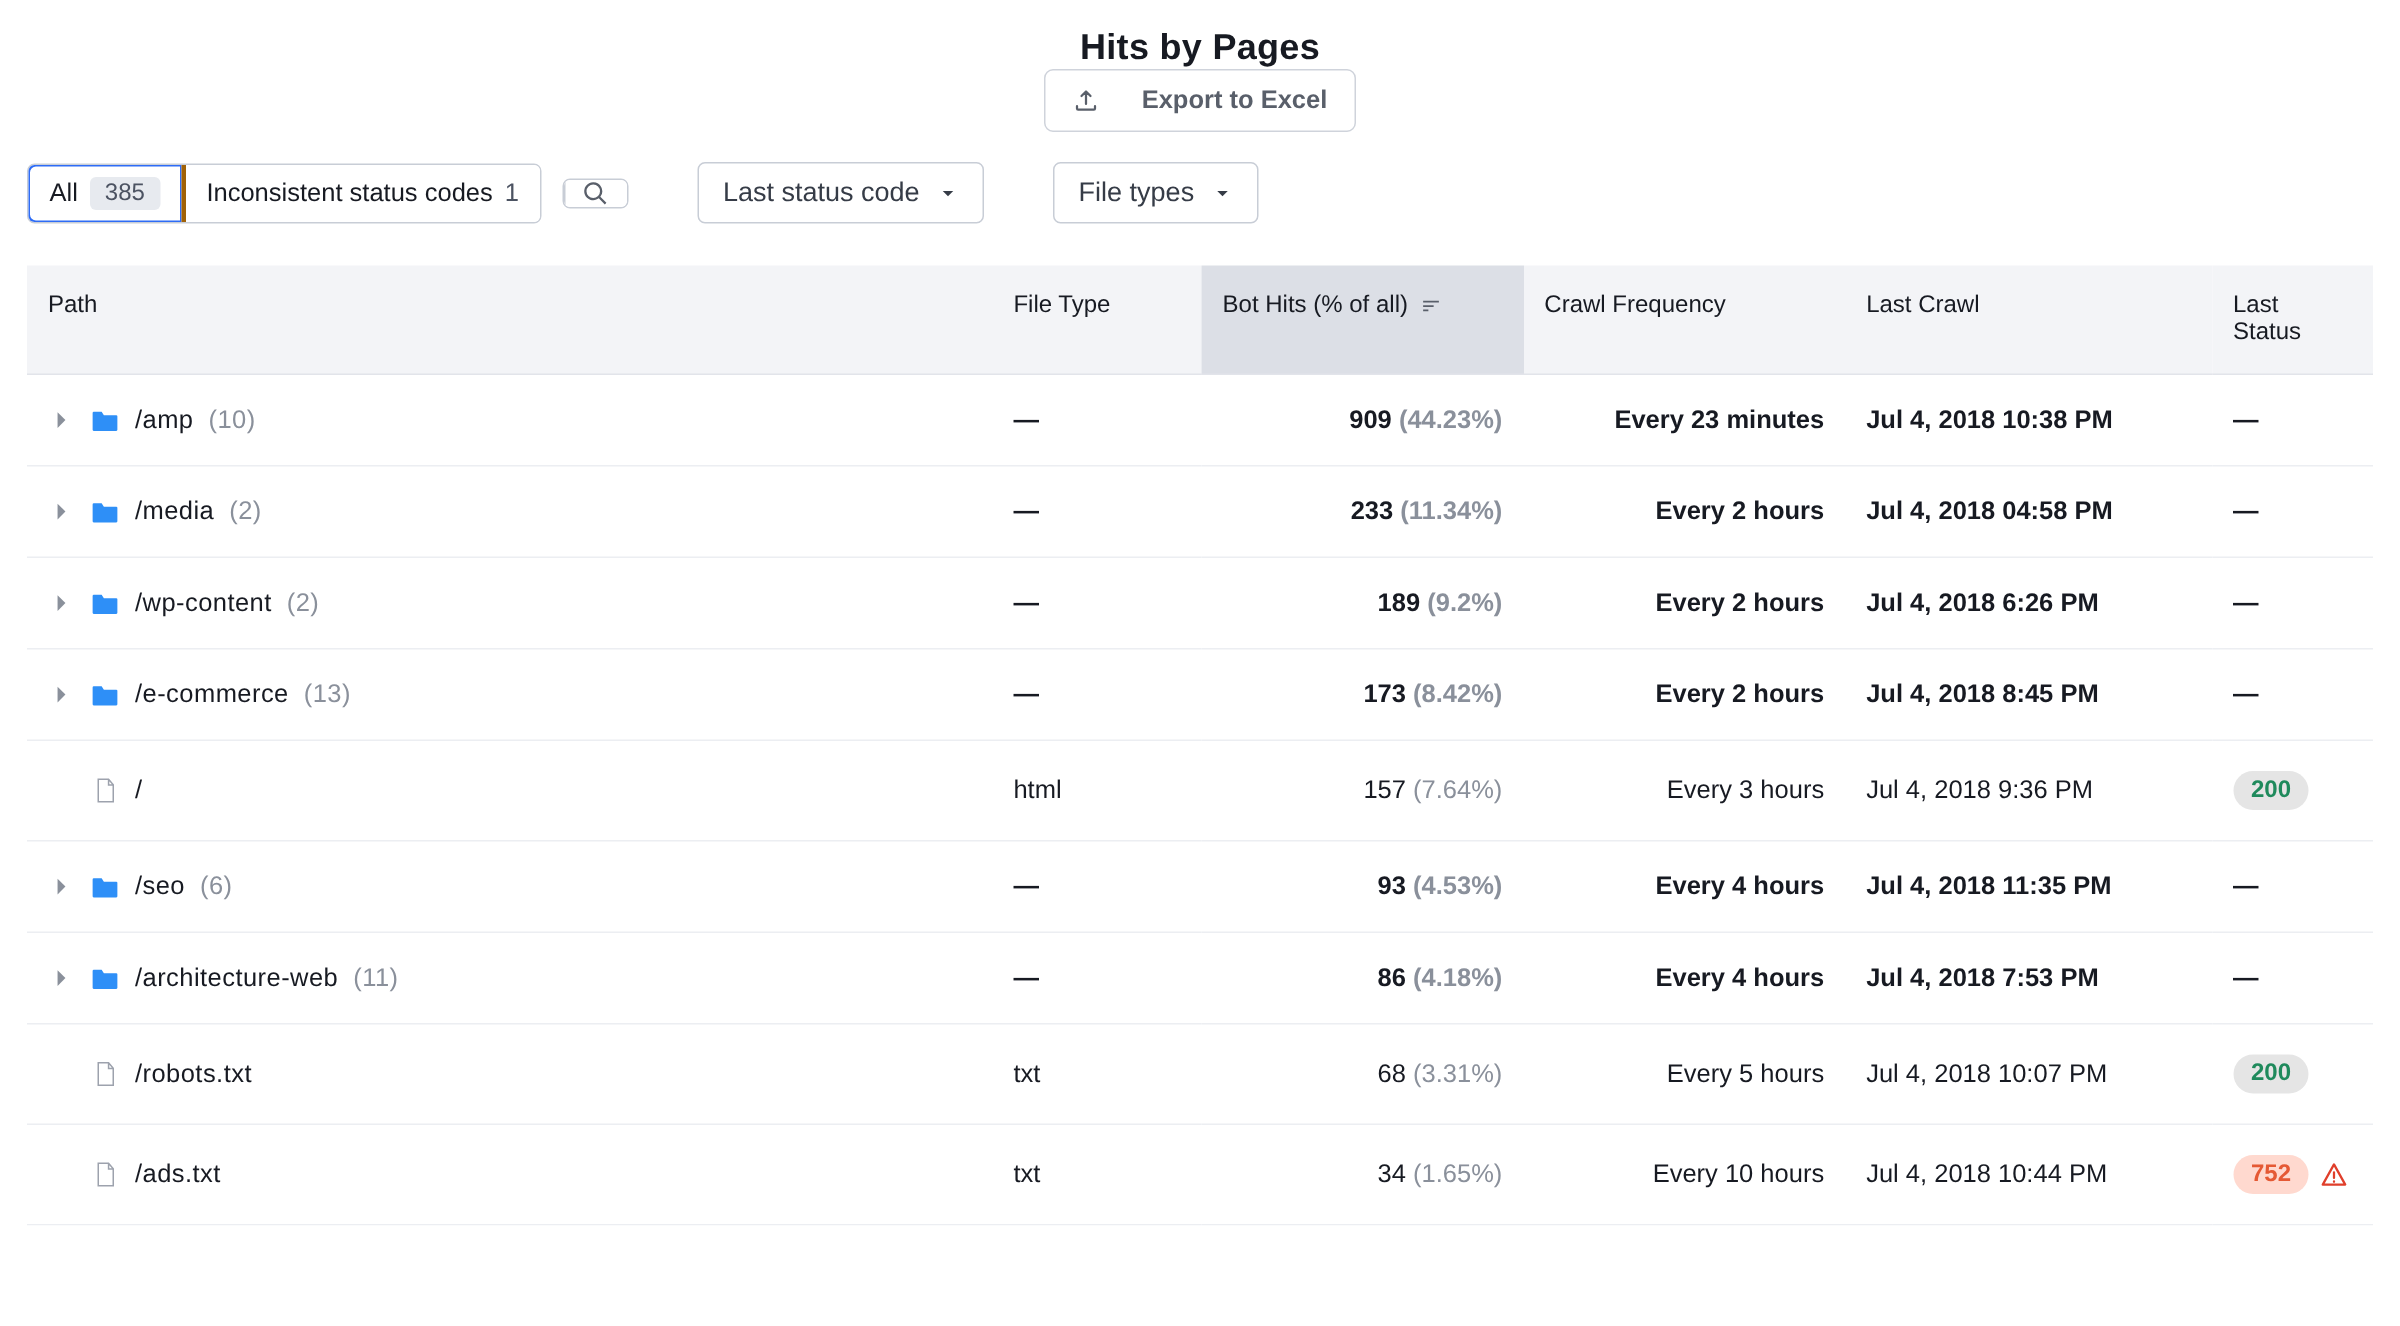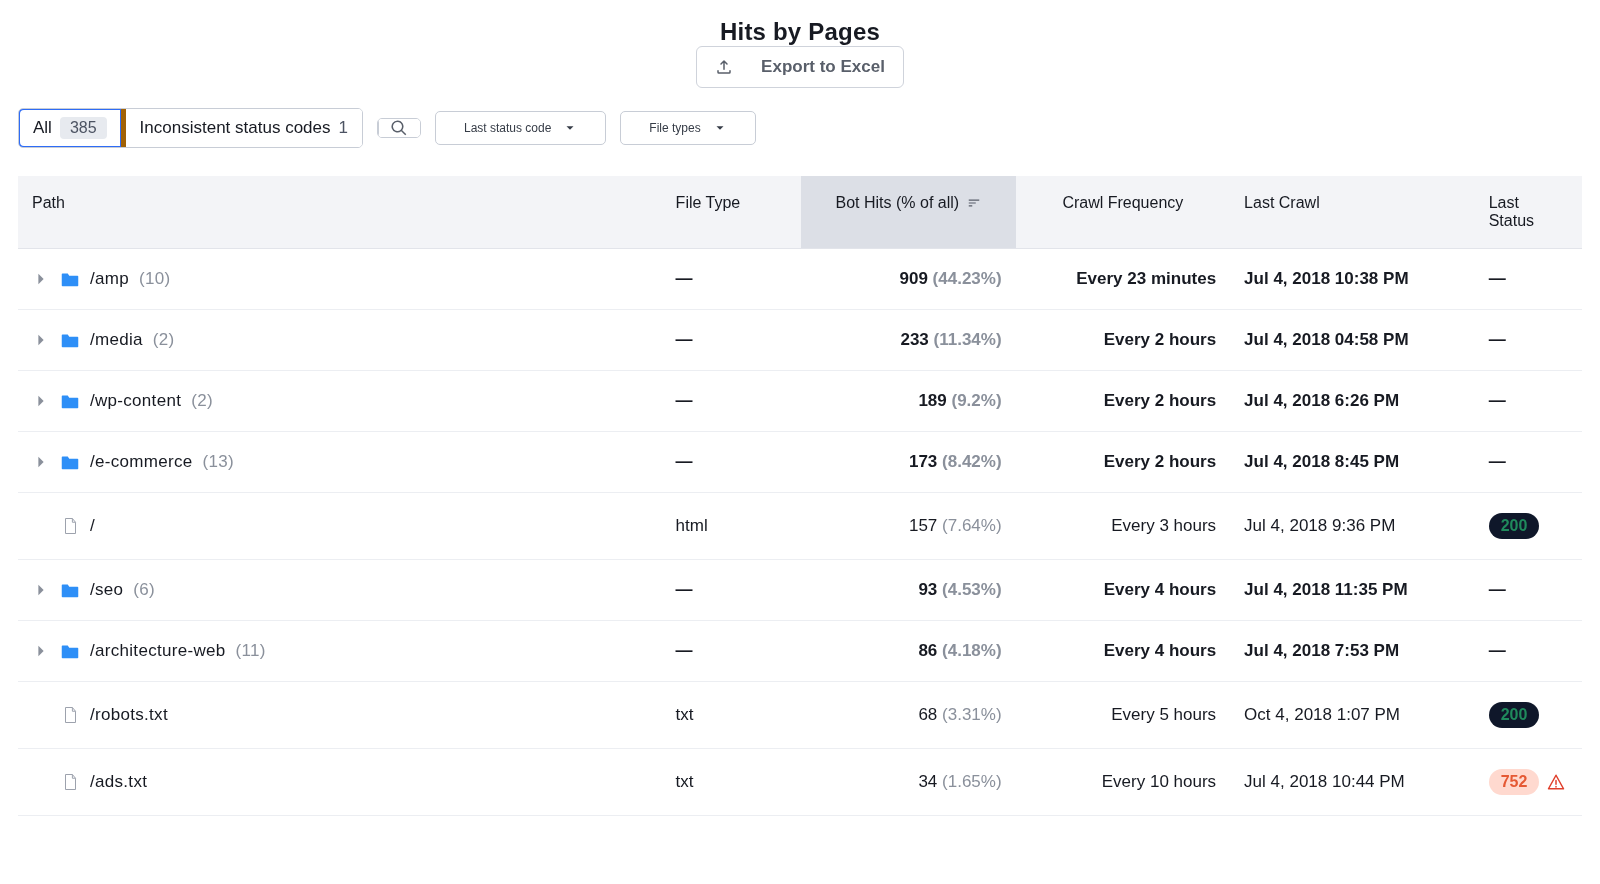--- a/index.html
+++ b/index.html
@@ -51,21 +51,21 @@
   }
   .tab {
     display: inline-flex;
     align-items: center;
     gap: 8px;
     padding: 8px 14px;
     font-size: 17px;
     cursor: pointer;
     background: #fff;
   }
-  .tab + .tab { border-left: 5px solid #a16207; }
+  .tab + .tab { border-left: 3px solid #a16207; }
   .tab.active {
     outline: 2px solid #2e6cf6;
     outline-offset: -1px;
     border-radius: 5px 0 0 5px;
     font-weight: 500;
   }
   .tab .badge {
     background: #e7eaef;
     color: #4c5362;
     font-weight: 500;
@@ -103,24 +103,25 @@
     cursor: pointer;
   }
   .search-group button svg { width: 18px; height: 18px; fill: #595f6a; }
   .dropdown {
     display: inline-flex;
     align-items: center;
     gap: 12px;
     border: 1px solid #c8cdd6;
     background: #fff;
     border-radius: 5px;
-    padding: 9px 28px;
-    font-size: 12px;
+    padding: 9px 16px;
+    font-size: 18px;
     color: #363c47;
     cursor: pointer;
+    margin-left: 32px;
   }
   .dropdown svg { width: 14px; height: 14px; fill: #363c47; }
   table {
     width: 100%;
     border-collapse: collapse;
     table-layout: fixed;
   }
   thead th {
     background: #f3f4f7;
     text-align: left;
@@ -128,21 +129,21 @@
     font-size: 16px;
     color: #171a22;
     padding: 18px 14px;
     vertical-align: top;
     border-bottom: 1px solid #e2e4ea;
   }
   thead th.sorted {
     background: #dcdfe6;
   }
   thead th .sort-wrap { display: inline-flex; align-items: center; gap: 8px; }
-  thead th.right { text-align: center; margin-top: 17px; }
+  thead th.right { text-align: left; margin-top: 17px; }
   col.c-path { width: 600px; }
   col.c-ft   { width: 130px; }
   col.c-hits { width: 200px; }
   col.c-freq { width: 200px; }
   col.c-last { width: 228px; }
   col.c-stat { width: 100px; }
   tbody td {
     padding: 20px 14px;
     border-bottom: 1px solid #eceef2;
     font-size: 17px;
@@ -169,21 +170,21 @@
   .freq-reg { font-weight: 400; color: #171a22; }
   .crawl-strong { font-weight: 700; }
   .crawl-reg { font-weight: 400; color: #171a22; }
   .status-badge {
     display: inline-block;
     padding: 4px 12px;
     border-radius: 999px;
     font-weight: 600;
     font-size: 16px;
   }
-  .status-200 { background: #0f172a; color: #1f8a5c; }
+  .status-200 { background: #e5e5e5; color: #1f8a5c; }
   .status-404 { background: #ffd9cf; color: #e55934; }
   .status-cell { display: flex; align-items: center; gap: 8px; justify-content: flex-start; }
   .warn-icon { width: 18px; height: 18px; fill: none; stroke: #e03f2b; stroke-width: 2; }
   .sort-icon { width: 14px; height: 14px; fill: #595f6a; }
 </style>
 </head>
 <body>
 
 <div class="header-row">
   <h1>Hits by Pages</h1>
@@ -452,21 +453,21 @@
       <span>/robots.txt</span>
       <span class="count-muted"></span>
     </div>
         </td>
         <td><span>txt</span></td>
         <td class="right"><span class="hits-reg">
       <span>68</span>
       <span class="pct">(3.31%)</span>
     </span></td>
         <td class="right"><span class="freq-reg">Every 5 hours</span></td>
-        <td><span class="crawl-reg">Oct 4, 2018 1:07 PM</span></td>
+        <td><span class="crawl-reg">Jul 4, 2018 10:07 PM</span></td>
         <td>
           <div class="status-cell">
         <span class="status-badge status-200">200</span>
 
       </div>
         </td>
       </tr>
       <tr>
         <td>
           <div class="path-cell">

